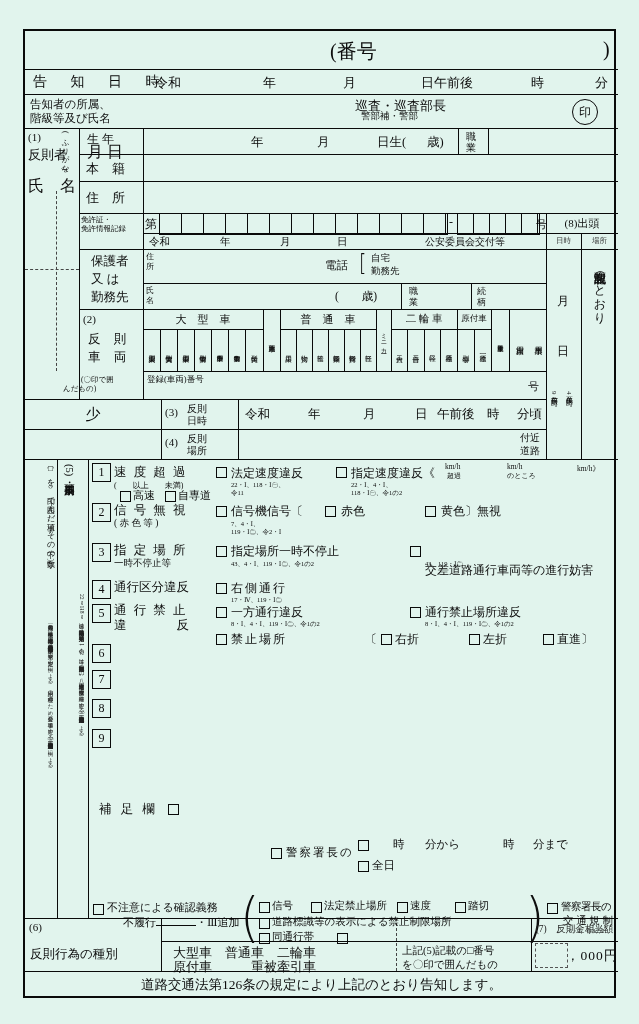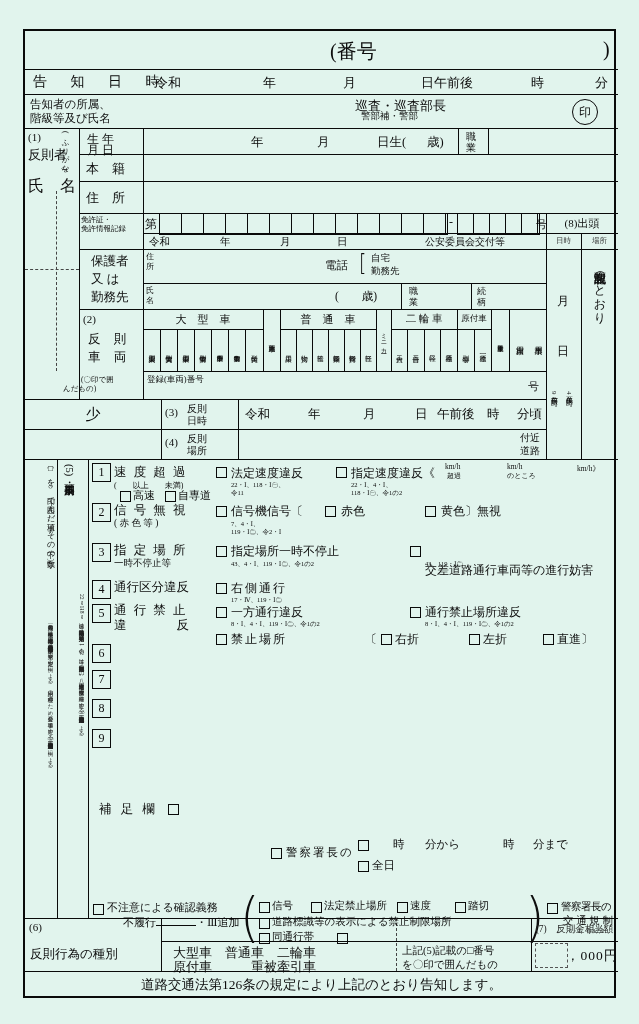--- a/index.html
+++ b/index.html
@@ -111,21 +111,21 @@
   <div class="seal" style="left:547px;top:68px">
       <span>印</span>
     </div>
 
   <div class="t" style="left:3px;top:100px;font-size:11px">(1)</div>
   <div class="t" style="left:3px;top:115px;font-size:13px">反則者</div>
   <div class="t" style="left:3px;top:145px;font-size:16px;letter-spacing:6px">氏 名</div>
   <div class="t v" style="left:35px;top:100px;height:90px;font-size:7.5px">(ふりがな)</div>
 
   <div class="t" style="left:62px;top:100px;font-size:12px">生 年</div>
-  <div class="t" style="left:62px;top:111px;font-size:12px">月 日</div>
+  <div class="t" style="left:62px;top:111px;font-size:16px">月 日</div>
   <div class="t" style="left:226px;top:103px;font-size:12.5px">年</div>
   <div class="t" style="left:292px;top:103px;font-size:12.5px">月</div>
   <div class="t" style="left:352px;top:103px;font-size:12.5px">日生(</div>
   <div class="t" style="left:402px;top:103px;font-size:12.5px">歳)</div>
   <div class="t" style="left:441px;top:99px;font-size:10px">職</div>
   <div class="t" style="left:441px;top:110px;font-size:10px">業</div>
   <div class="a" style="left:463px;top:97px;width:130px;height:26px"></div>
 
   <div class="t" style="left:61px;top:129px;font-size:13px">本　籍</div>
   <div class="a" style="left:118px;top:123px;width:475px;height:27px"></div>

